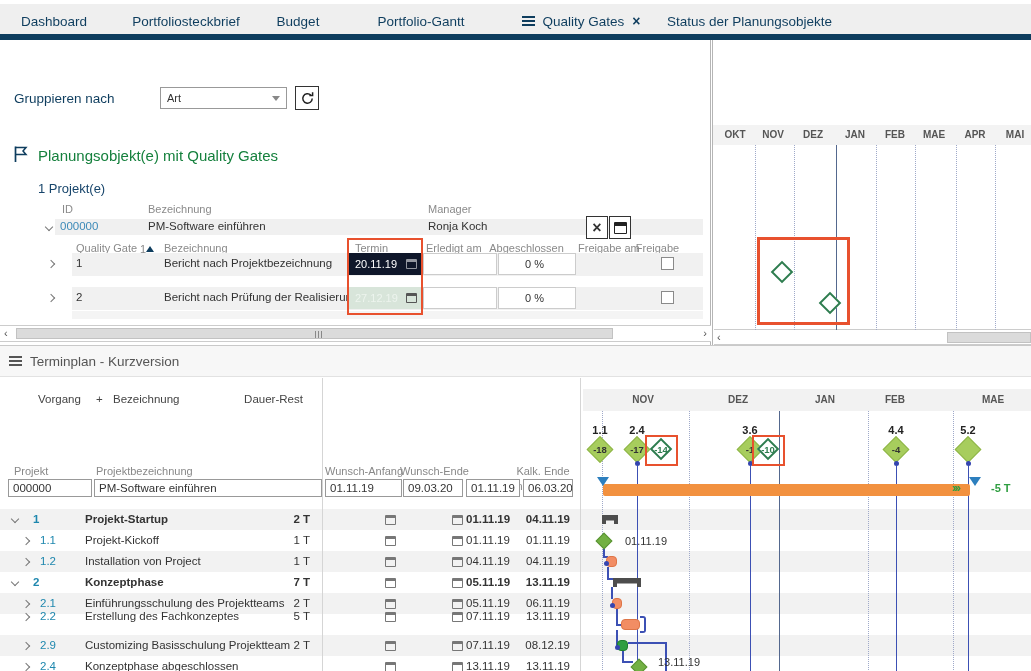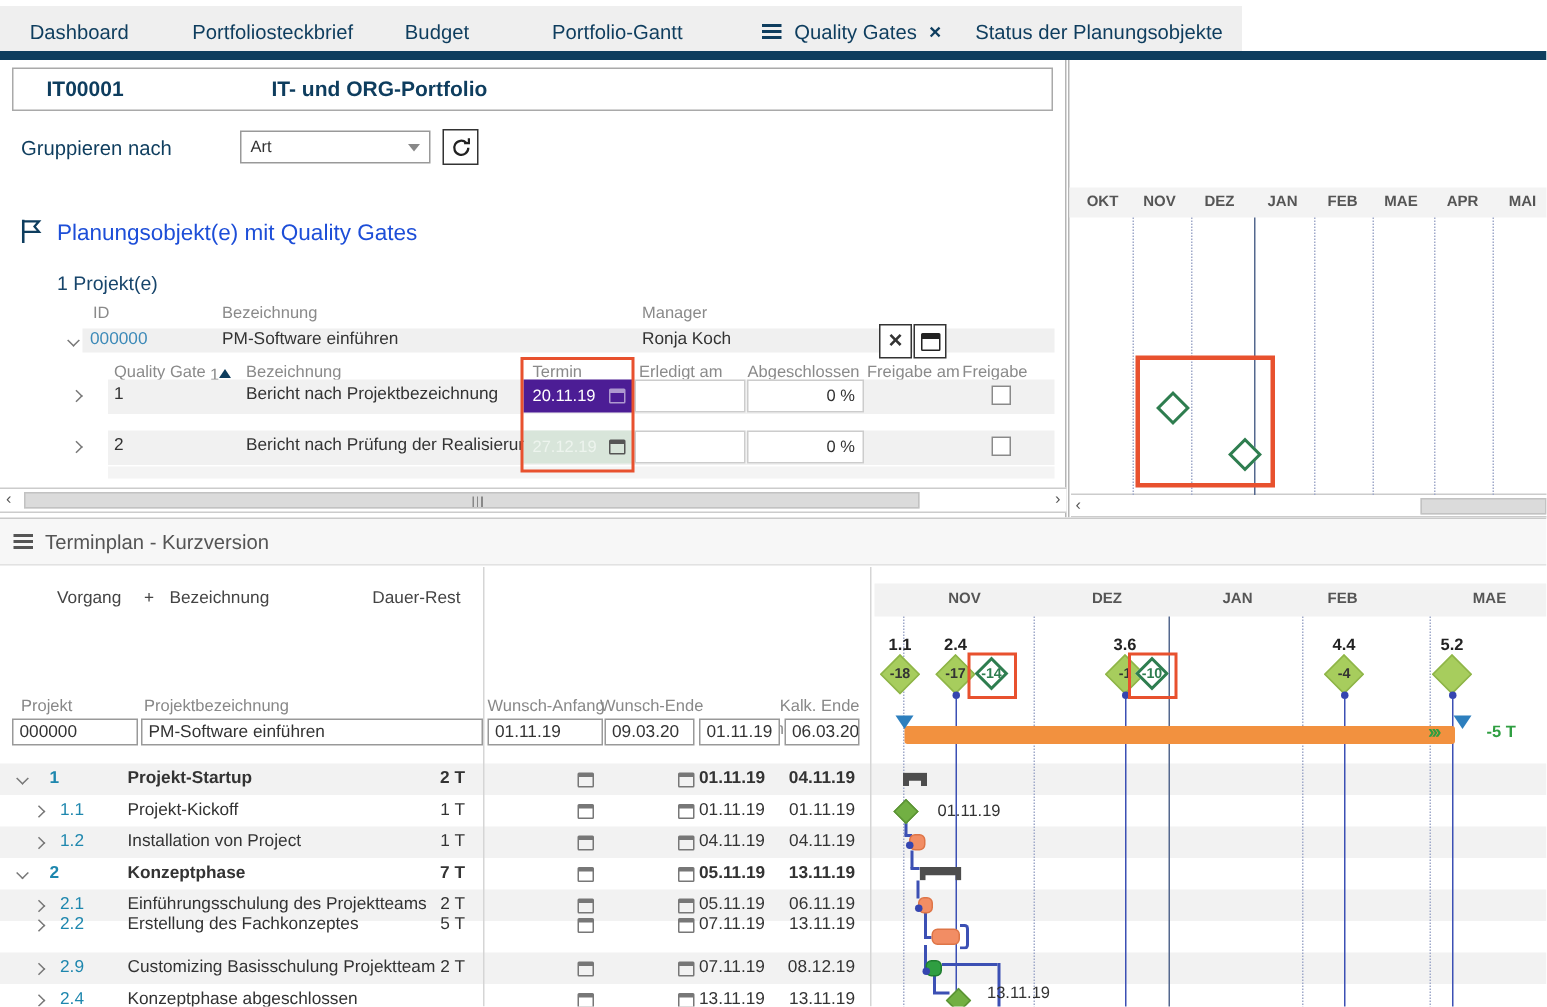--- a/index.html
+++ b/index.html
@@ -1,50 +1,50 @@
 <!DOCTYPE html>
 <html><head>
 <meta charset="utf-8">
 <style>
   html,body{margin:0;padding:0}
   body{width:1031px;height:671px;position:relative;overflow:hidden;background:#fff;
        font-family:"Liberation Sans",sans-serif;color:#333;font-size:12px}
   
-  .tabbar{position:absolute;left:0;top:4px;width:828px;height:34px;display:flex;background:#efefef}
+  .tabbar{position:absolute;left:0;top:4px;width:1031px;height:34px;display:flex;background:#efefef}
   .tab{height:34px;display:flex;align-items:center;justify-content:center;gap:8px;
        color:#0e3d5e;font-size:13.5px;cursor:pointer;box-sizing:border-box}
   .tabstrip{position:absolute;left:0;top:34px;width:1031px;height:6px;background:#0e3d5e}
   .burger{position:relative;width:13px;height:10px;display:inline-block}
   .burger i{position:absolute;left:0;width:13px;height:2px;background:currentColor}
   .burger i:nth-child(1){top:0}.burger i:nth-child(2){top:4px}.burger i:nth-child(3){top:8px}
   .xclose{font-weight:bold;font-size:14px;line-height:14px}
   
   #lpanel{position:absolute;left:0;top:40px;width:711px;height:305px;background:#fff;border-right:1px solid #b5b5b5;box-sizing:border-box}
   .hdrbox{position:absolute;left:8px;top:5px;width:694px;height:29px;border:1px solid #a9a9a9;box-sizing:border-box}
   .hdrbox b{position:absolute;top:0;line-height:27px;font-size:14px;color:#0e3d5e}
   .grplabel{position:absolute;left:14px;top:51px;font-size:13.5px;color:#0e3d5e}
   .select{position:absolute;left:160px;top:47px;width:127px;height:22px;border:1px solid #999;background:#fff;box-sizing:border-box;font-size:11px;line-height:20px;padding-left:6px;color:#333}
   .selarrow{position:absolute;right:6px;top:8px;width:0;height:0;border:4px solid transparent;border-top:5px solid #888}
   .iconbtn{position:absolute;border:1.5px solid #333;background:#fff;box-sizing:border-box;display:flex;align-items:center;justify-content:center;cursor:pointer}
   #refreshbtn{left:295px;top:46px;width:24px;height:24px}
-  .secthead{position:absolute;left:38px;top:107px;font-size:15px;color:#1d4ed8}
+  .secthead{position:absolute;left:38px;top:107px;font-size:15px;color:#15803d}
   .flagico{position:absolute;left:12px;top:105px}
   .projcount{position:absolute;left:38px;top:141px;font-size:13px;color:#17456b}
   .thead{position:absolute;font-size:11px;color:#8a8a8a;white-space:nowrap}
   .prow{position:absolute;left:55px;top:179px;width:648px;height:16px;background:#f0f0f0}
   .ptxt{position:absolute;top:180px;font-size:11.5px;white-space:nowrap}
   .chev-r,.chev-d{position:absolute;width:6px;height:6px;border-right:1.5px solid #777;border-bottom:1.5px solid #777;box-sizing:border-box}
   .chev-r{transform:rotate(-45deg)}
   .chev-d{transform:rotate(45deg)}
   .qgrow{position:absolute;left:0;width:711px;height:23px}
   .qgbg{position:absolute;left:72px;top:0;width:631px;height:23px;background:#f1f1f1}
   .qgnum{position:absolute;left:76px;top:4px;font-size:11.5px}
   .qgname{position:absolute;left:164px;top:4px;font-size:11.5px;white-space:nowrap}
   .tcell{position:absolute;left:349px;top:0;width:73px;height:22px;font-size:11px;line-height:22px;padding-left:6px;box-sizing:border-box}
-  .tcell.tdark{background:#4c1d95;color:#fff}
+  .tcell.tdark{background:#0f172a;color:#fff}
   .tcell.tlight{background:#d8e5da;color:#edf4ee}
   .cal{position:absolute;width:11px;height:10px;border:1px solid #777;border-top:3px solid #777;border-radius:1px;box-sizing:border-box}
   .tdark .cal{border-color:rgba(255,255,255,.55)}
   .tlight .cal{border-color:#555}
   .wcell{position:absolute;top:0;height:22px;background:#fff;border:1px solid #ccc;box-sizing:border-box;font-size:11px;line-height:20px}
   .cb{position:absolute;width:13px;height:13px;background:#fff;border:1px solid #8a8a8a;box-sizing:border-box;cursor:pointer}
   .qgstrip{position:absolute;left:72px;top:271px;width:631px;height:8px;background:#f4f4f4}
   .redbox{position:absolute;border:2.5px solid #e8512e;box-sizing:border-box;z-index:6;pointer-events:none}
   .sbar{position:absolute;border-top:1px solid #ccc;border-bottom:1px solid #ccc;background:#fff;box-sizing:border-box}
   .sbthumb{position:absolute;top:2px;height:11px;background:#dbdbdb;border:1px solid #c2c2c2;box-sizing:border-box}
@@ -60,21 +60,21 @@
   .vsol{position:absolute;width:1px;background:#54688e;z-index:1}
   .gate{position:absolute;width:16px;height:16px;border:2px solid #2e7d4f;background:#fff;transform:rotate(45deg);box-sizing:border-box;z-index:3}
   
   #bottom{position:absolute;left:0;top:345px;width:1031px;height:326px;background:#fff;border-top:1px solid #c9c9c9;box-sizing:border-box}
   .titlebar{position:absolute;left:0;top:0;width:1031px;height:31px;background:#f7f7f7;border-bottom:1px solid #e2e2e2;box-sizing:border-box}
   .titlebar span{position:absolute;left:30px;top:8px;font-size:13.5px;color:#555}
   .titlebar .burger{left:0;top:10px;position:absolute;left:9px;color:#555}
   .vdiv{position:absolute;width:1px;background:#d5d5d5;top:32px;bottom:0;z-index:2}
   .h1t,.h2t{position:absolute;font-size:11.5px;color:#444;white-space:nowrap}
   .h2t{font-size:11px;color:#888}
-  .ra{text-align:right}
+  .ra{text-align:center}
   .pcell{position:absolute;top:133px;height:18px;border:1px solid #999;background:#fff;box-sizing:border-box;font-size:11.5px;line-height:16px;padding-left:4px;white-space:nowrap;overflow:hidden}
   .trow{position:absolute;left:0;width:1031px;height:21px;z-index:0}
   .trow.shade{background:#f2f2f2}
   .trow span{position:absolute;top:4px;font-size:11.5px;white-space:nowrap}
   .tnum{left:40px;color:#1e87ae}
   .trow.parent .tnum{left:33px;font-weight:bold}
   .tname{left:85px}
   .trow.parent .tname,.trow.parent .tdur,.trow.parent .tka,.trow.parent .tke{font-weight:bold}
   .tdur{left:250px;width:60px;text-align:right}
   .tka{left:466px}
@@ -154,24 +154,20 @@
     <div class="tab" style="width: 195px;">
 
       <span>Status der Planungsobjekte</span>
 
     </div>
 
 </div>
 <div class="tabstrip"></div>
 
 <div id="lpanel">
-  <div class="hdrbox">
-    <b style="left:22px">IT00001</b>
-    <b style="left:172px">IT- und ORG-Portfolio</b>
-  </div>
   <div class="grplabel">Gruppieren nach</div>
   <div class="select">
     <span>Art</span>
     <span class="selarrow"></span>
   </div>
   <div class="iconbtn" id="refreshbtn">
     <svg width="15" height="15" viewBox="0 0 15 15">
       <path d="M12.2 7.5a4.7 4.7 0 1 1-1.4-3.35" fill="none" stroke="#222" stroke-width="1.5"></path>
       <path d="M12.6 1.2v3.2H9.4" fill="none" stroke="#222" stroke-width="1.5"></path>
     </svg>

